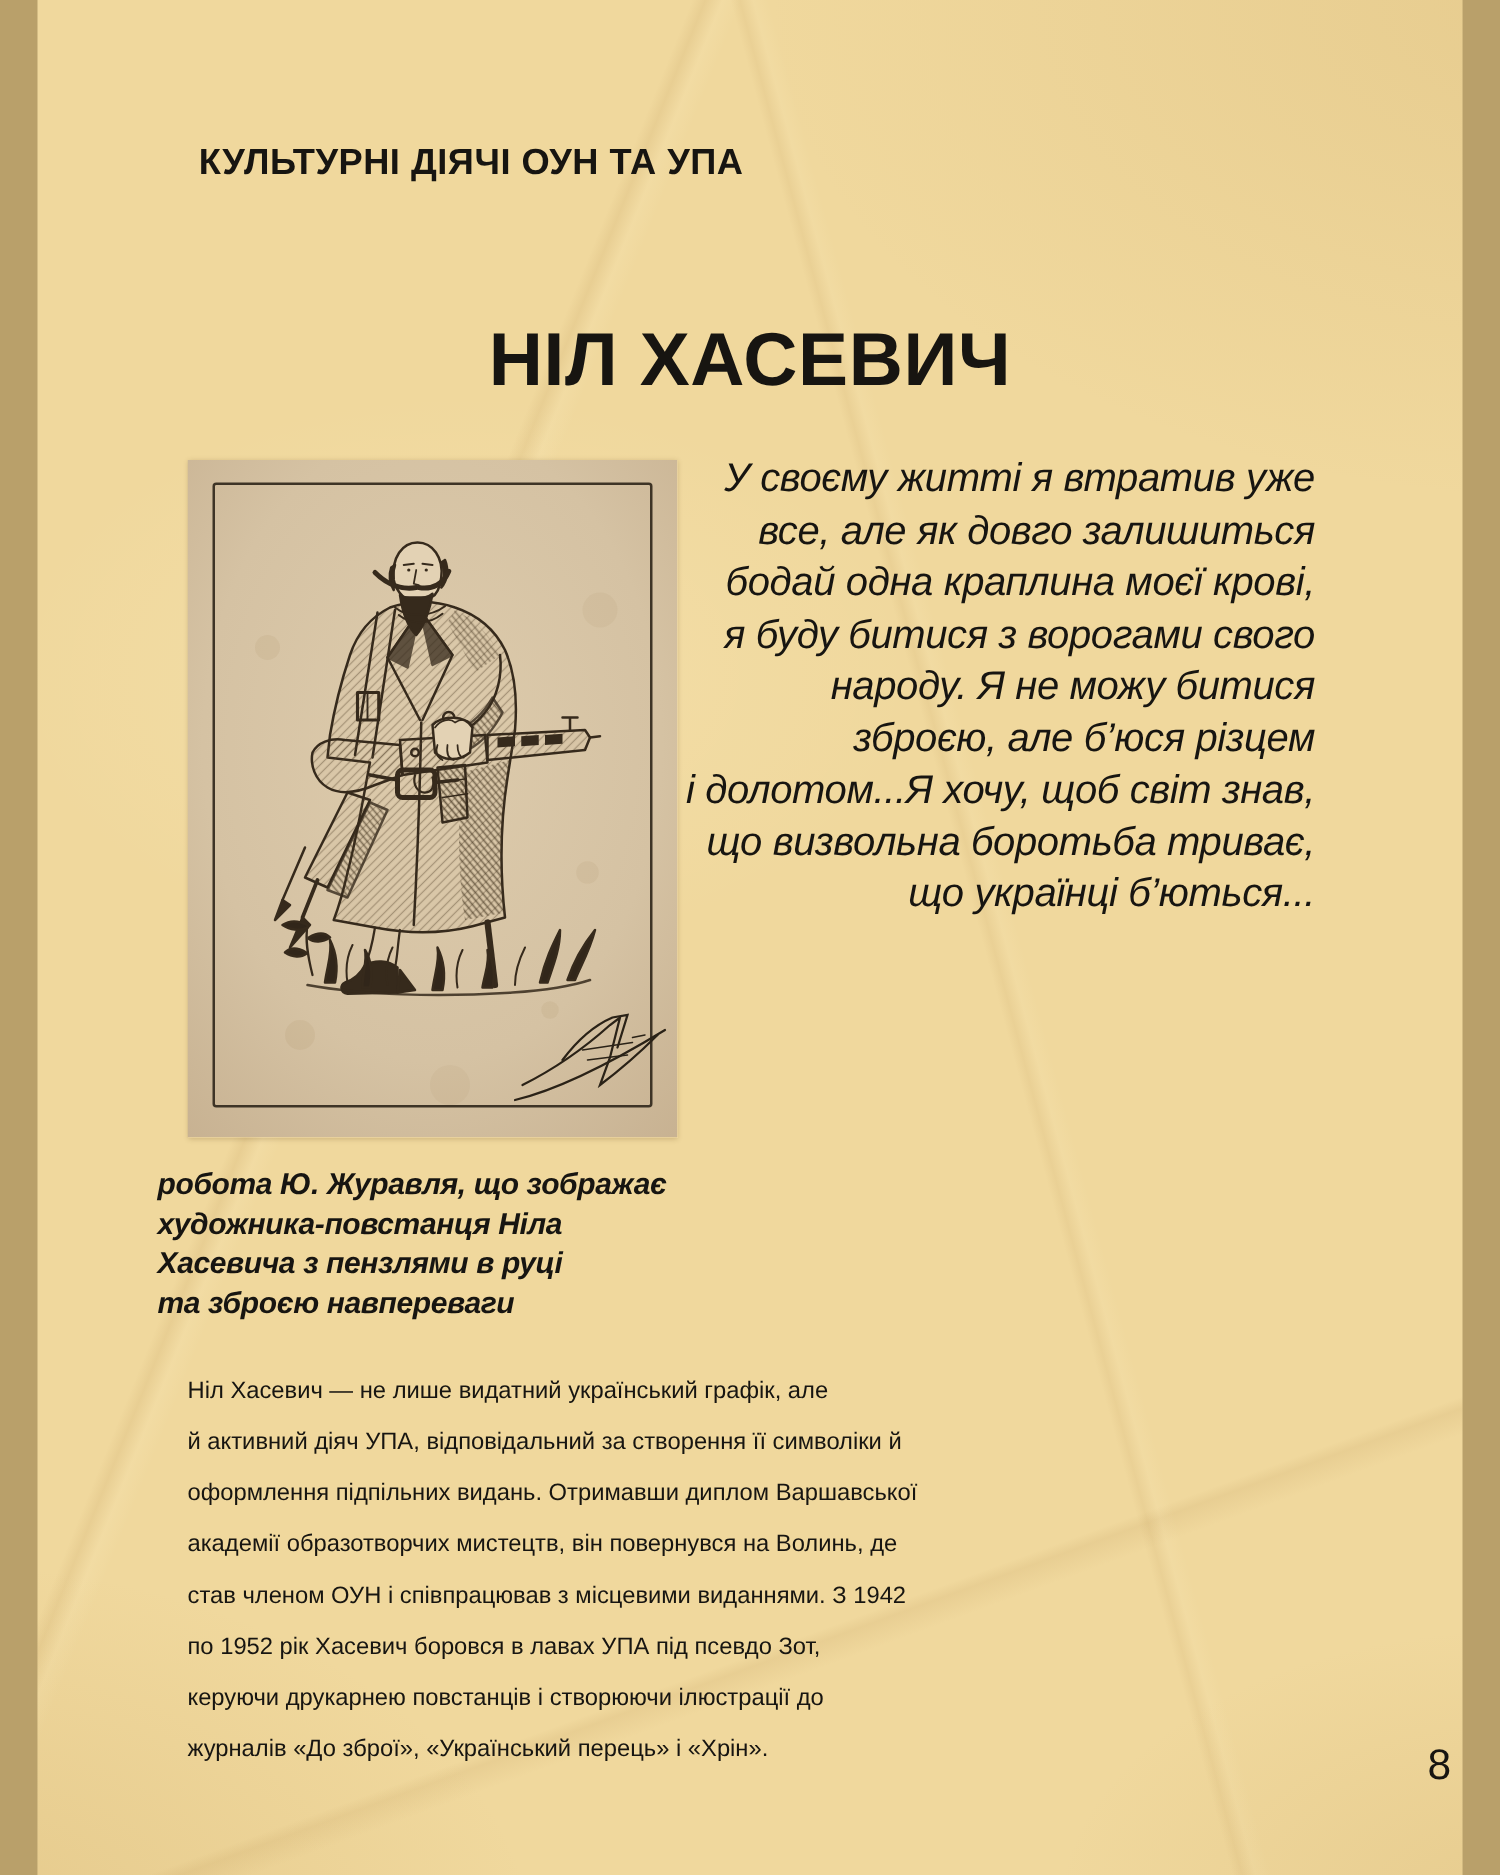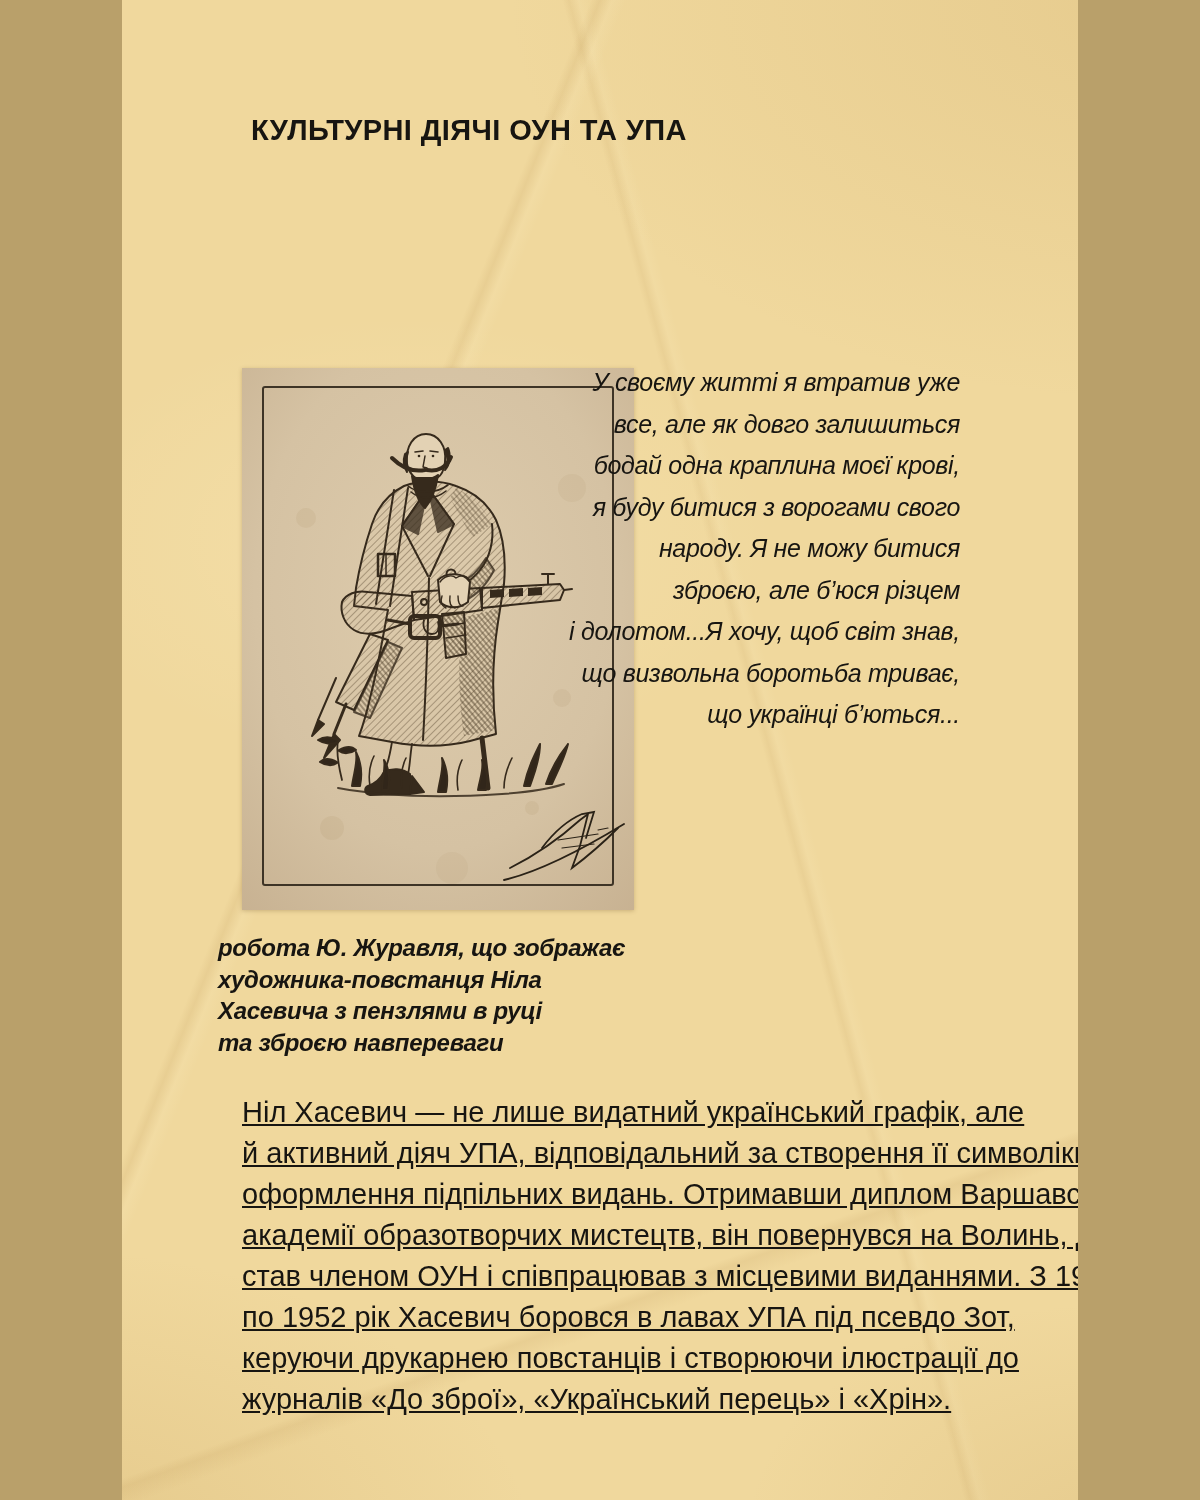--- a/index.html
+++ b/index.html
@@ -1,18 +1,18 @@
 <!DOCTYPE html>
 <html lang="uk"><head>
 <meta charset="utf-8">
 <style>
   html,body{margin:0;padding:0;}
   body{background:#b9a06a; font-family:"Liberation Sans","DejaVu Sans",sans-serif;}
   .page{
-    position:relative; width:956px; height:1500px; margin:0 auto; overflow:hidden;
+    position:relative; width:1140px; height:1500px; margin:0 auto; overflow:hidden;
     color:#171511;
     background-color:#f0d89d;
     background-image:
       radial-gradient(1000px 620px at 108% 0%, rgba(182,140,66,0.16), transparent 65%),
       radial-gradient(820px 520px at -8% 104%, rgba(182,140,66,0.20), transparent 60%),
       radial-gradient(620px 380px at 104% 102%, rgba(182,140,66,0.16), transparent 60%),
       radial-gradient(520px 320px at 30% 36%, rgba(255,242,202,0.25), transparent 70%),
       linear-gradient(112deg, transparent 30%, rgba(163,120,55,0.10) 30.6%, rgba(255,244,205,0.12) 31.4%, transparent 32.3%),
       linear-gradient(75deg, transparent 62%, rgba(163,120,55,0.08) 62.5%, rgba(255,244,205,0.10) 63.2%, transparent 64%),
       linear-gradient(160deg, transparent 80%, rgba(163,120,55,0.10) 80.5%, transparent 81.6%);
@@ -28,53 +28,53 @@
     white-space:pre;
   }
   .portrait{
     position:absolute; left:120px; top:368px; width:392px; height:542px; margin:0;
     box-shadow:0 1px 4px rgba(90,65,25,0.25);
   }
   .portrait svg{display:block;}
   .quote{
     position:absolute; top:362px; right:118px; width:640px;
     text-align:right; font-style:italic;
-    font-size:25px; line-height:41.5px; letter-spacing:-0.3px;
+    font-size:32px; line-height:41.5px; letter-spacing:-0.3px;
     white-space:pre;
   }
   .quote-attr{
     position:absolute; top:774px; right:118px; width:400px;
     text-align:right; font-style:italic;
     font-size:32px; line-height:42px; letter-spacing:-0.3px;
     white-space:pre;
   }
   .caption{
     position:absolute; left:96px; top:932px; width:440px;
     text-align:left; font-style:italic; font-weight:600;
     font-size:24px; line-height:31.5px; letter-spacing:-0.3px;
     white-space:pre;
   }
   .body-text{
     position:absolute; left:120px; top:1092px; width:1000px;
-    font-size:29px; line-height:41px; letter-spacing:0px;
-    white-space:pre;
-    text-decoration:underline;
+    font-size:19px; line-height:41px; letter-spacing:0px;
+    white-space:pre;
   }
   .page-number{
     position:absolute; left:1112px; top:1392px;
     font-size:34px; line-height:40px;
   }
 </style>
 </head>
 <body>
 
 <div class="page">
 
   <div class="kicker">КУЛЬТУРНІ ДІЯЧІ ОУН ТА УПА</div>
 
+  <h1 class="title">НІЛ ХАСЕВИЧ</h1>
 
   <figure class="portrait">
     <svg width="392" height="542" viewBox="0 0 392 542" xmlns="http://www.w3.org/2000/svg">
       <defs>
         <radialGradient id="paperV" cx="50%" cy="42%" r="78%">
           <stop offset="0" stop-color="#ddcbac"></stop>
           <stop offset="0.6" stop-color="#d5c2a3"></stop>
           <stop offset="1" stop-color="#c7b191"></stop>
         </radialGradient>
         <pattern id="ht" patternUnits="userSpaceOnUse" width="5" height="5" patternTransform="rotate(45)">

